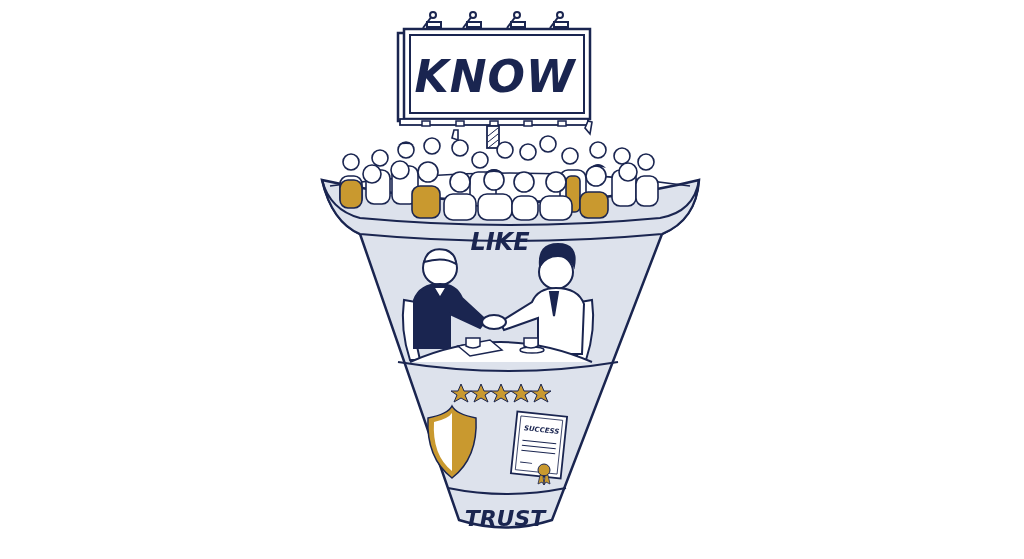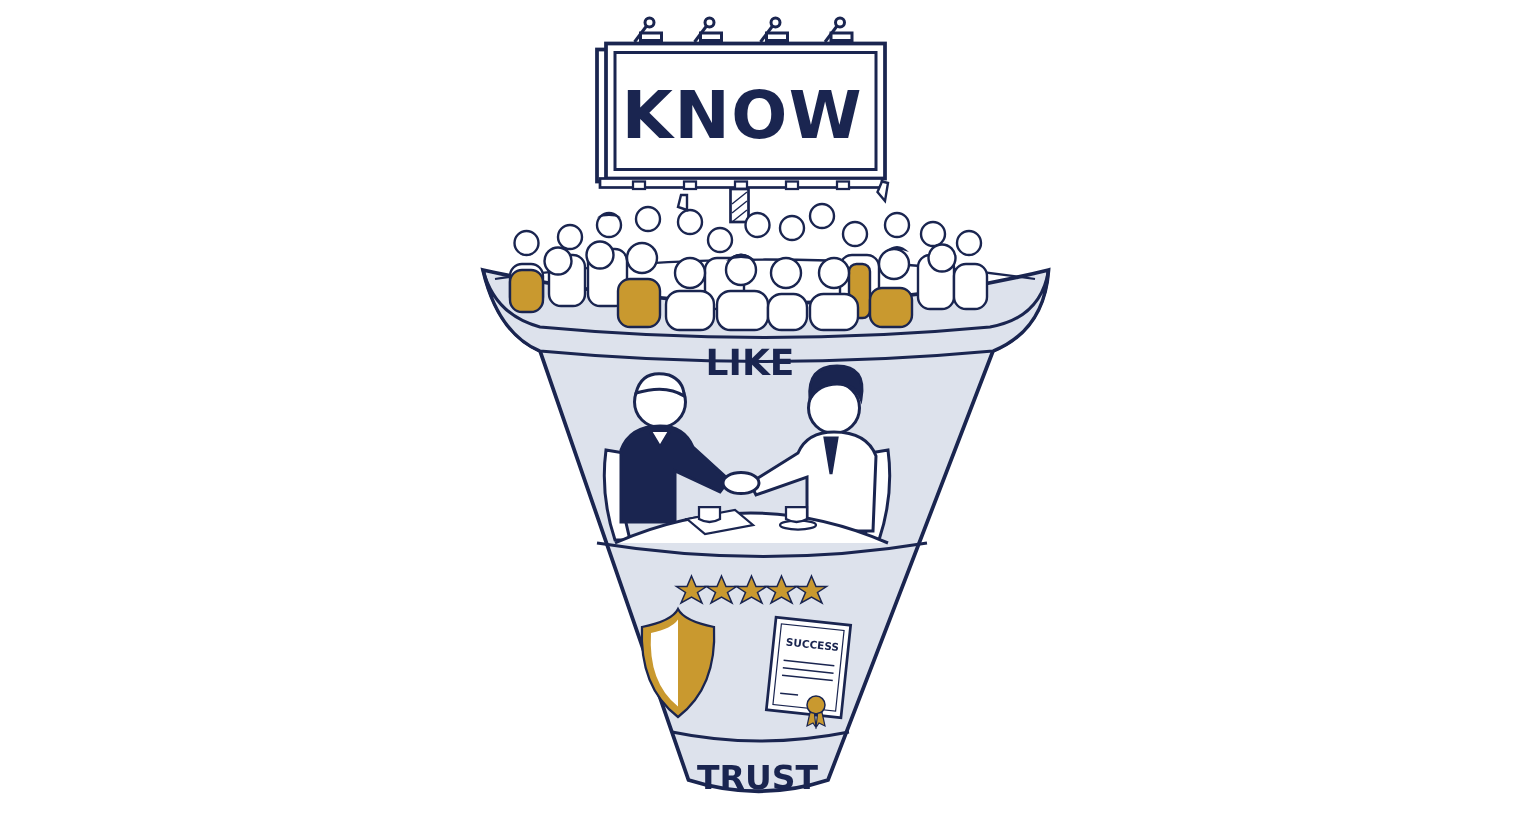--- a/index.html
+++ b/index.html
@@ -1,17 +1,17 @@
 <!DOCTYPE html>
 <html><head>
 <meta charset="utf-8">
 <style>
   html, body { margin:0; padding:0; background:#ffffff; }
   body { width:1024px; height:559px; overflow:hidden; position:relative; font-family:"DejaVu Sans", sans-serif; }
-  .stage { position:absolute; left:0; top:0; width:1020px; height:559px; }
+  .stage { position:absolute; left:0; top:0; width:1020px; height:559px;font-style:italic; }
   svg text { font-family:"DejaVu Sans", sans-serif; font-weight:bold; }
 </style>
 </head>
 <body>
 
 <div class="stage">
 <svg width="1024" height="559" viewBox="0 0 1024 559" xmlns="http://www.w3.org/2000/svg">
 
   <g>
 

